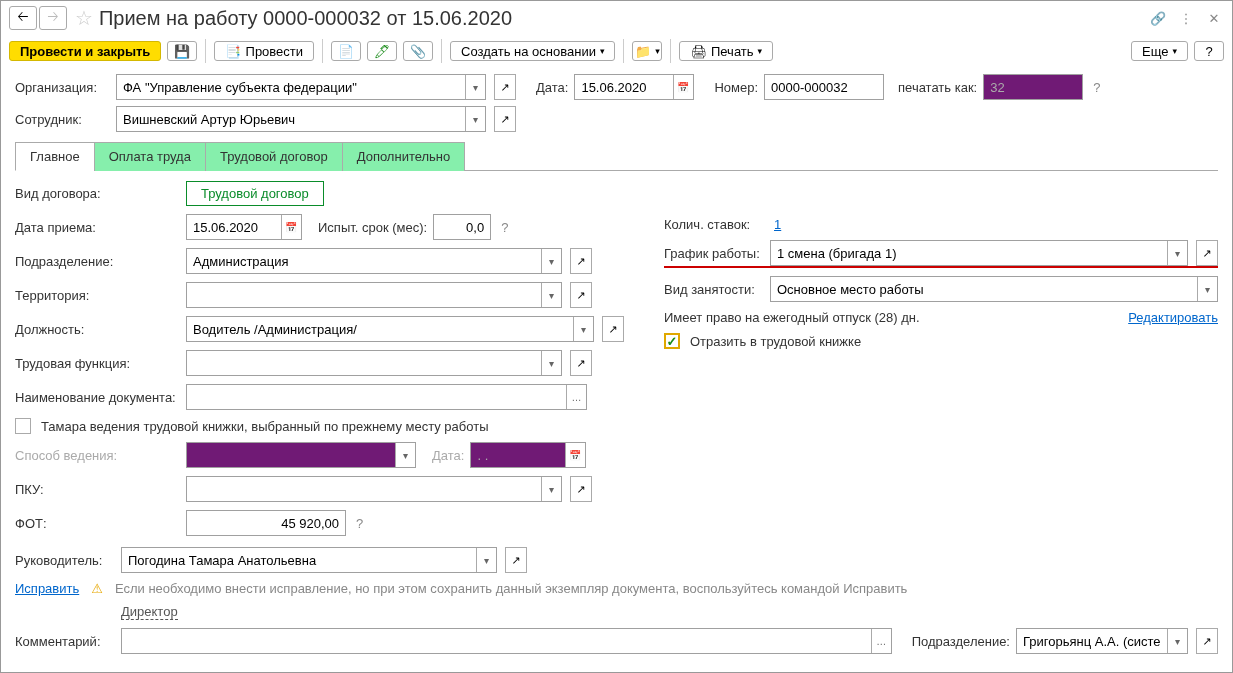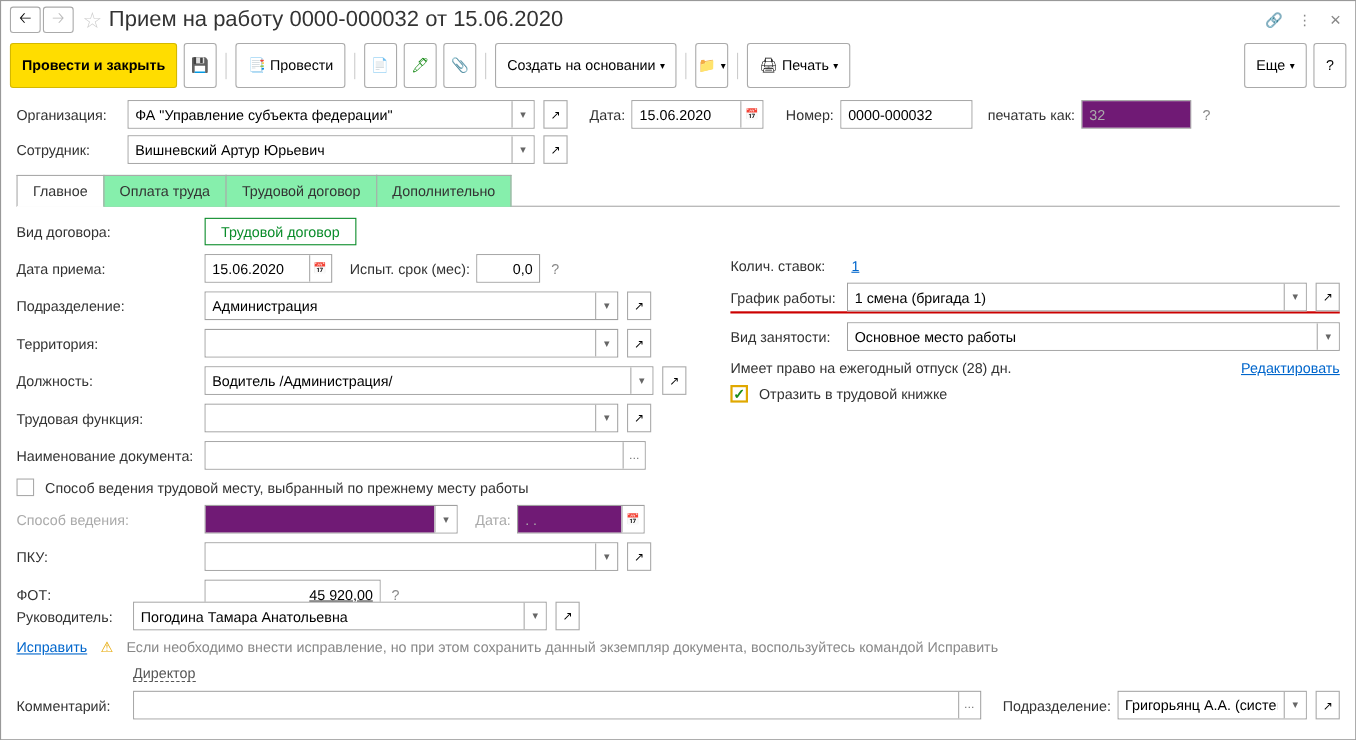--- a/index.html
+++ b/index.html
@@ -4,21 +4,21 @@
 <style>
 * { box-sizing: border-box; margin: 0; padding: 0; }
 body { font-family: Arial, sans-serif; font-size: 13px; color: #333; background: #fff; width: 1233px; height: 673px; overflow: hidden; border: 1px solid #999; position: relative; }
 .titlebar { display: flex; align-items: center; padding: 4px 8px; height: 34px; }
 .nav-btn { width: 28px; height: 24px; border: 1px solid #aaa; background: #fff; border-radius: 3px; margin-right: 2px; display: flex; align-items: center; justify-content: center; cursor: pointer; font-size: 14px; }
 .star { margin: 0 6px; color: #ccc; font-size: 20px; }
 .title { font-size: 20px; flex: 1; color: #333; }
 .tb-right { display: flex; gap: 8px; align-items: center; }
 .icon-btn { width: 20px; height: 20px; display: flex; align-items: center; justify-content: center; cursor: pointer; color: #888; }
 .toolbar { display: flex; align-items: center; padding: 4px 8px 8px 8px; gap: 6px; }
-.btn { height: 41px; border: 1px solid #aaa; background: #fff; border-radius: 3px; padding: 0 10px; display: inline-flex; align-items: center; gap: 4px; cursor: pointer; font-size: 13px; }
+.btn { height: 20px; border: 1px solid #aaa; background: #fff; border-radius: 3px; padding: 0 10px; display: inline-flex; align-items: center; gap: 4px; cursor: pointer; font-size: 13px; }
 .btn-yellow { background: #ffdd00; border-color: #d4b800; font-weight: bold; }
 .btn-icon { width: 30px; justify-content: center; padding: 0; }
 .sep { width: 1px; height: 24px; background: #ccc; margin: 0 2px; }
 .row { display: flex; align-items: center; padding: 3px 14px; gap: 6px; }
 .label { min-width: 95px; }
 .input-combo { display: flex; align-items: center; border: 1px solid #a0a0a0; height: 26px; background: #fff; }
 .input-combo input { border: none; outline: none; padding: 0 6px; height: 24px; font-size: 13px; flex: 1; min-width: 0; }
 .dd-btn { width: 20px; height: 24px; border: none; border-left: 1px solid #aaa; background: #fff; display: flex; align-items: center; justify-content: center; cursor: pointer; font-size: 10px; color: #666; }
 .ext-btn { width: 22px; height: 26px; border: 1px solid #aaa; background: #fff; display: flex; align-items: center; justify-content: center; cursor: pointer; font-size: 11px; margin-left: 2px; }
 .tabs { display: flex; margin: 6px 14px 0 14px; border-bottom: 1px solid #aaa; }
@@ -210,21 +210,21 @@
       <div class="form-row">
         <span class="form-label">Наименование документа:</span>
         <div class="input-combo" style="width:401px">
           <input value="" style="">
           <button class="dd-btn">…</button>
         </div>
       </div>
 
       <div class="form-row">
         <span class="checkbox"></span>
-        <span>Способ ведения трудовой месту, выбранный по прежнему месту работы</span>
+        <span>Тамара ведения трудовой книжки, выбранный по прежнему месту работы</span>
       </div>
 
       <div class="form-row">
         <span class="form-label disabled-label">Способ ведения:</span>
         <div class="input-combo" style="width:230px">
           <input disabled="" value="" style="">
           <button class="dd-btn">▾</button>
         </div>
         <span class="disabled-label" style="margin-left:10px">Дата:</span>
         <div class="input-combo" style="width:116px">
@@ -238,21 +238,21 @@
         <div class="input-combo" style="width:376px">
           <input value="" style="">
           <button class="dd-btn">▾</button>
         </div>
         <button class="ext-btn">↗</button>
       </div>
 
       <div class="form-row">
         <span class="form-label">ФОТ:</span>
         <div class="input-combo" style="width:160px">
-          <input style="text-align: right; text-decoration: underline;" value="45 920,00">
+          <input style="text-align: right;" value="45 920,00">
         </div>
         <span class="help">?</span>
       </div>
 
     </div>
 
     <div class="col2">
       <div style="height:36px"></div>
 
       <div class="form-row">

